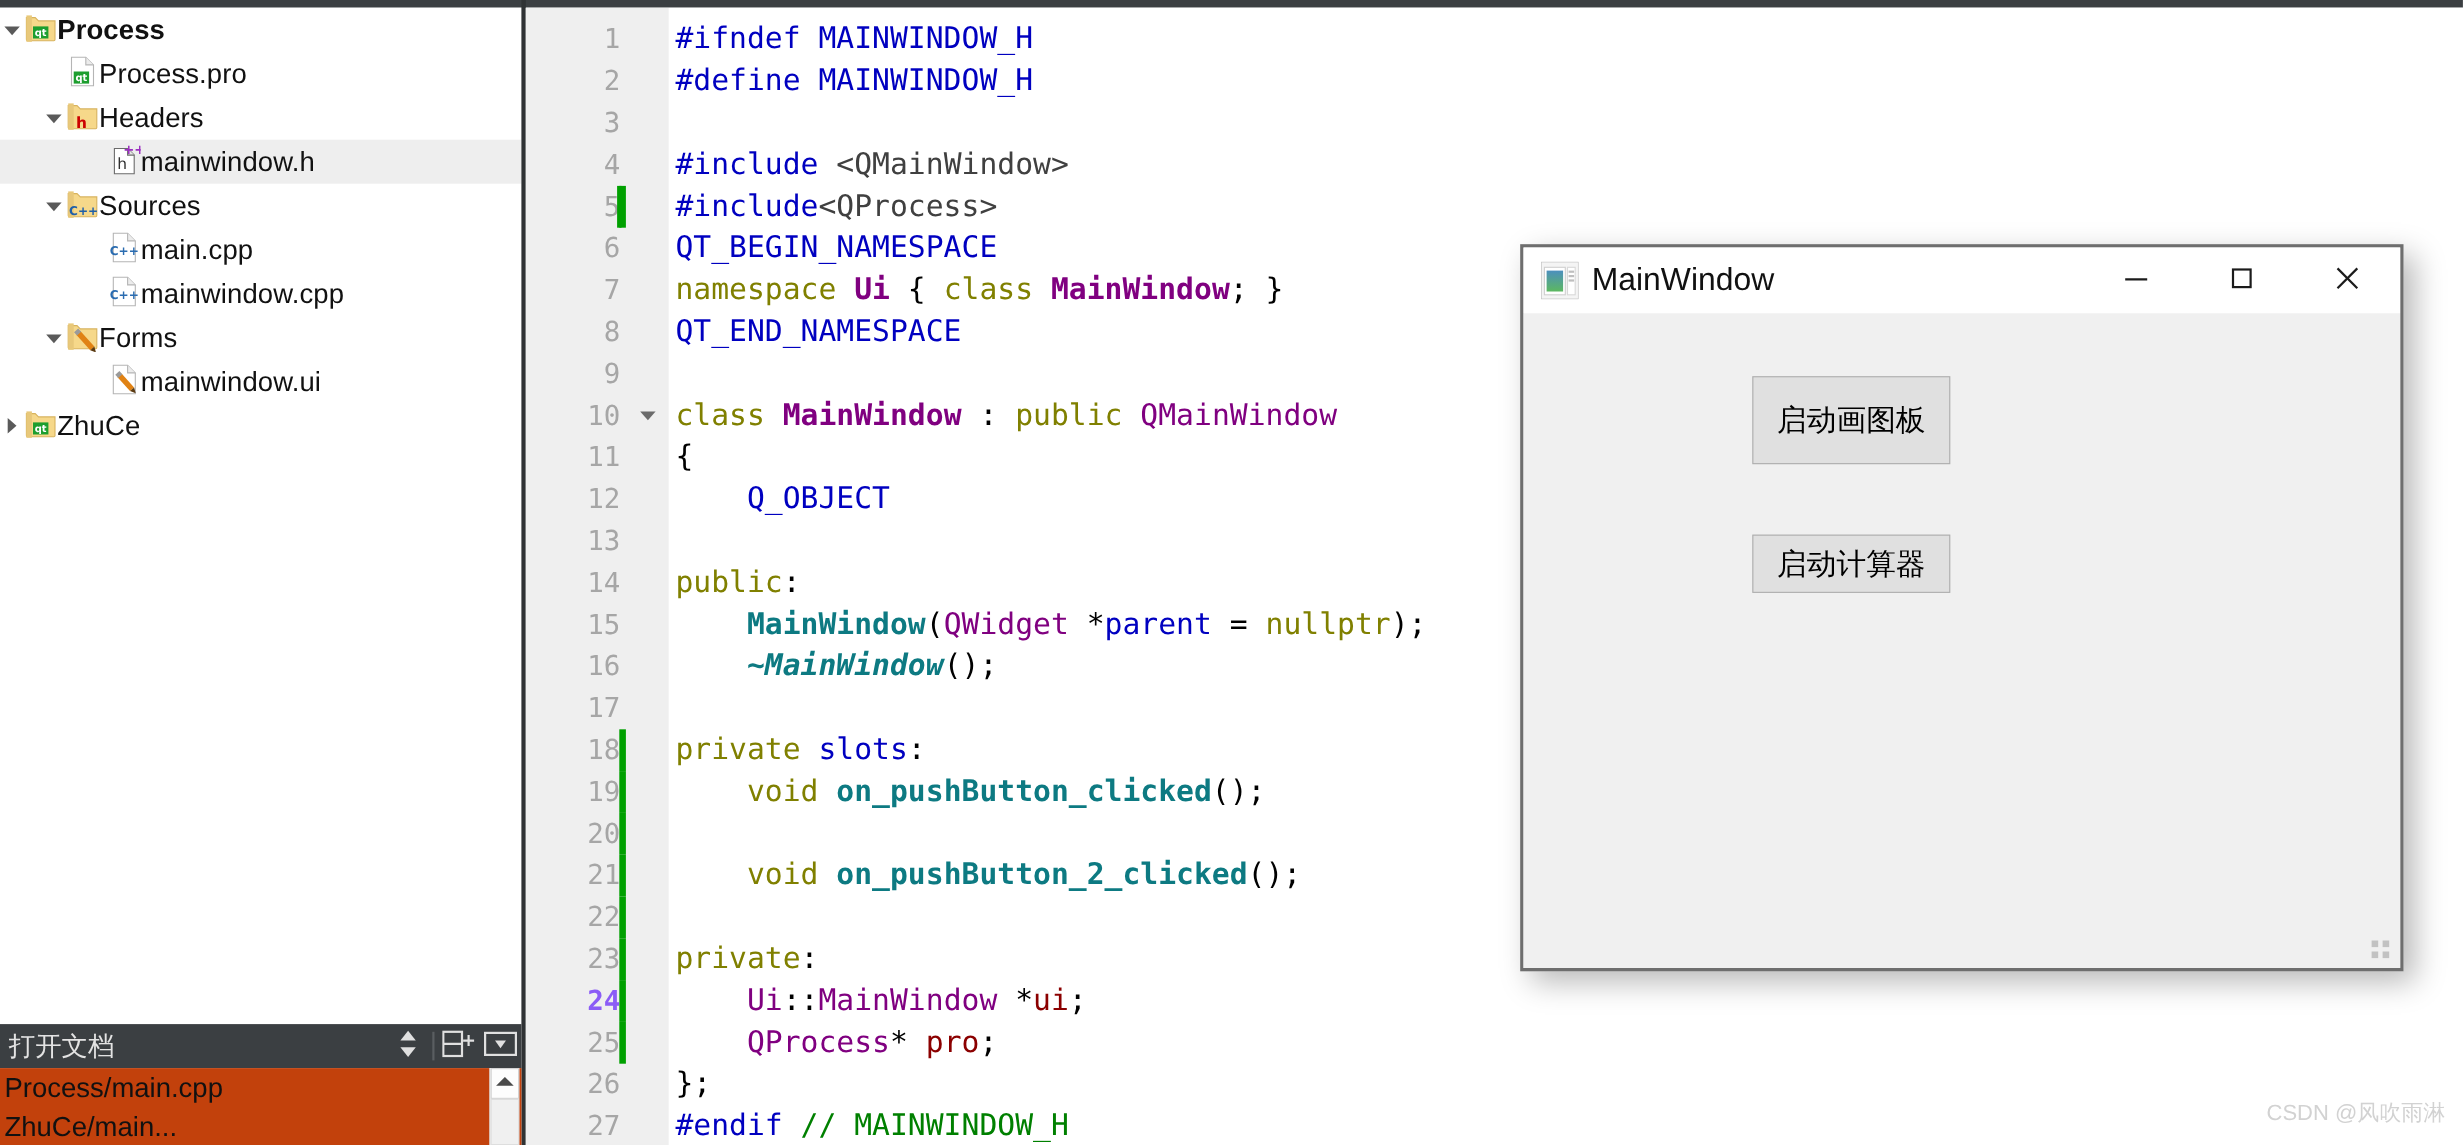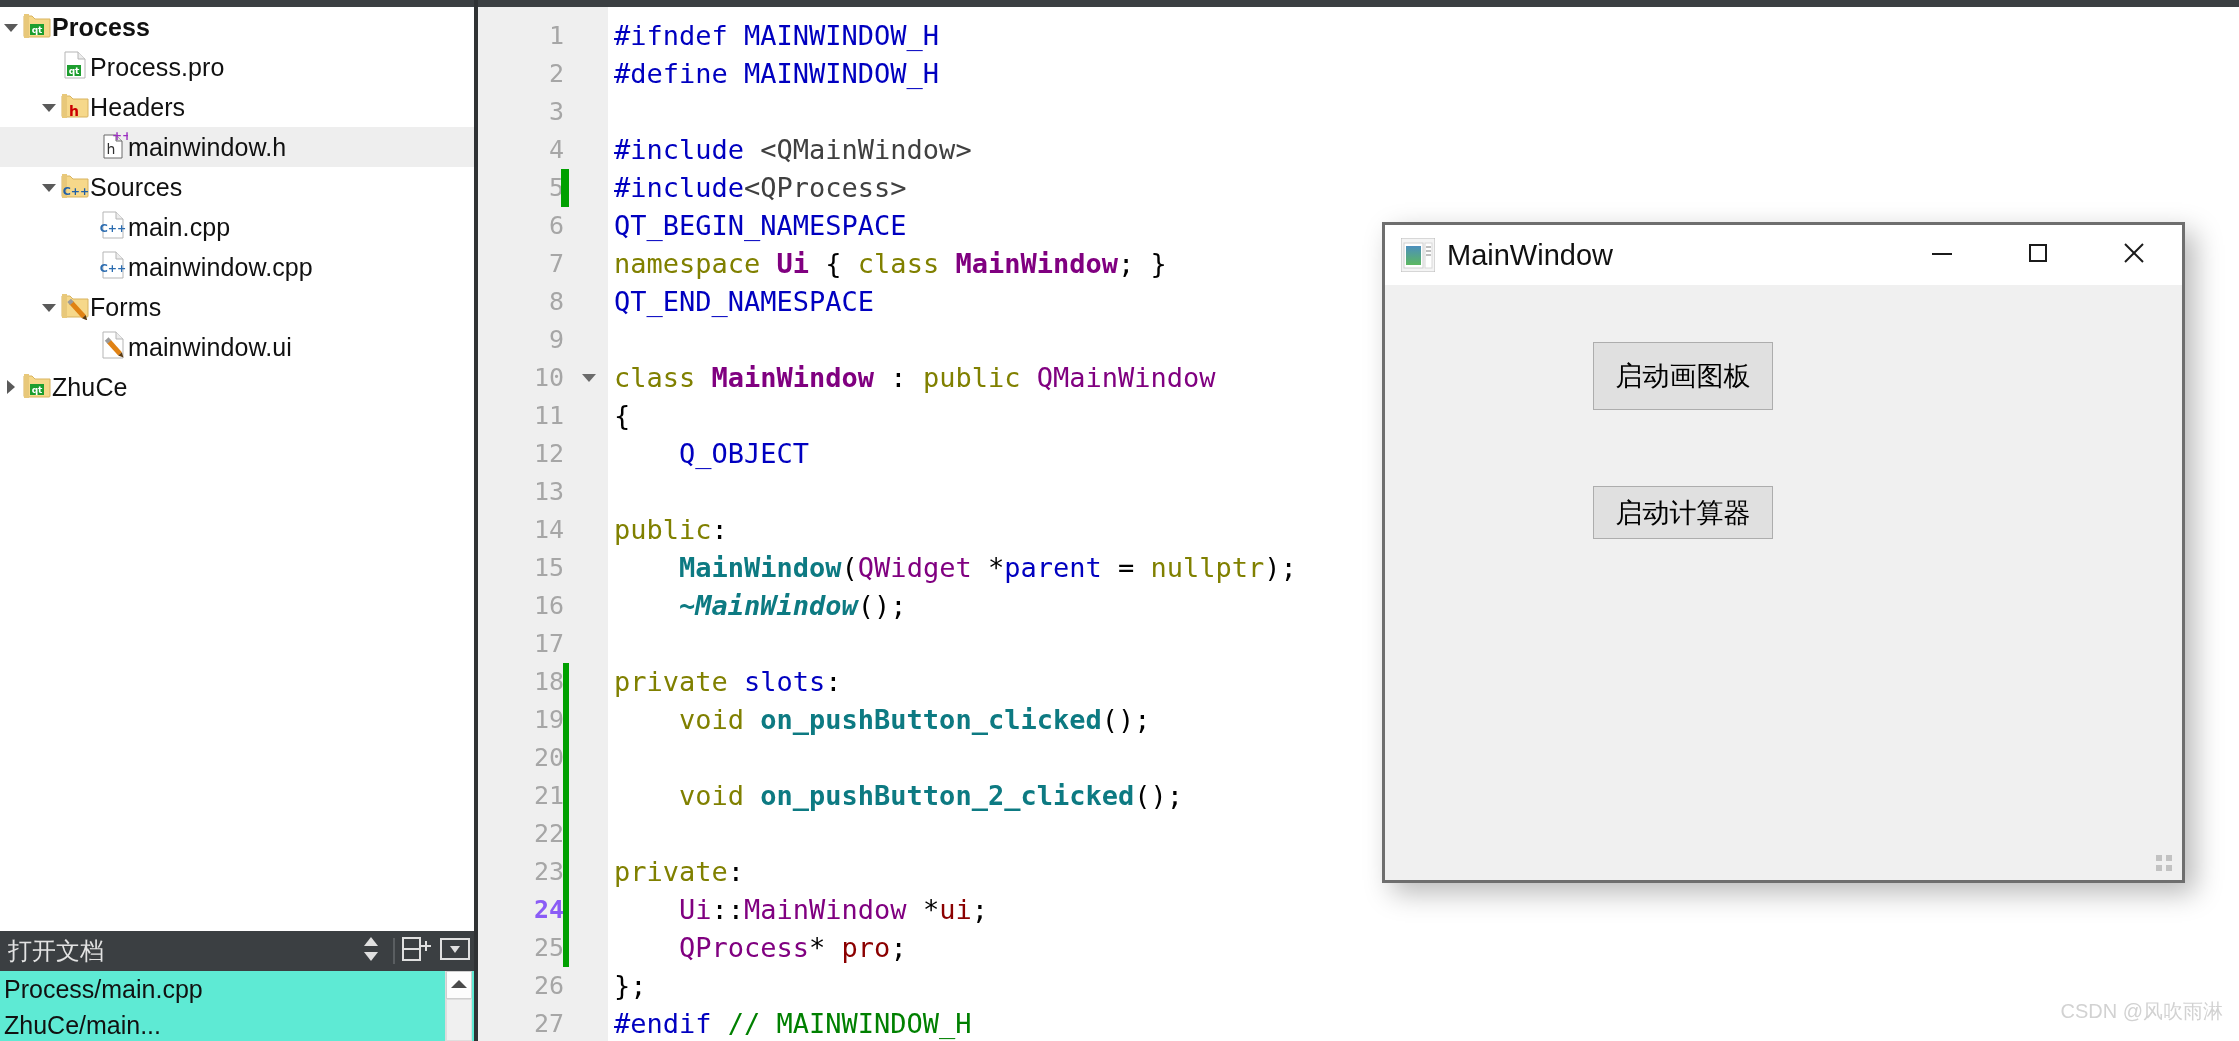--- a/index.html
+++ b/index.html
@@ -26,21 +26,21 @@
   .ticon{width:30px;height:40px;display:flex;align-items:center;justify-content:center;flex:0 0 30px;}
   .tlabel{font-size:25px;color:#111;line-height:40px;letter-spacing:.1px;}
   .tlabel.bold{font-weight:bold;}
 
   
   .docpane{position:absolute;left:0;top:931px;width:474px;height:114px;}
   .docheader{position:absolute;left:0;top:0;width:474px;height:40px;background:#3b3f42;display:flex;align-items:center;}
   .docheader-title{color:#e3e3e3;font-size:24px;padding-left:8px;flex:1;}
   .dh-btn{width:38px;height:40px;display:flex;align-items:center;justify-content:center;}
   .dh-sep{width:2px;height:26px;background:#5a5e61;margin:0 3px;}
-  .doclist{position:absolute;left:0;top:40px;width:474px;height:70px;background:#5eead4;overflow:hidden;}
+  .doclist{position:absolute;left:0;top:40px;width:474px;height:70px;background:#c2410c;overflow:hidden;}
   .docrow{height:36px;line-height:36px;font-size:25px;color:#111;padding-left:4px;white-space:nowrap;}
   .docscroll{position:absolute;right:2px;top:40px;width:26px;height:70px;background:#f4f4f4;border-left:1px solid #dcdcdc;}
   .docscroll-up{position:absolute;left:0;top:0;width:26px;height:28px;display:flex;align-items:center;justify-content:center;border:1px solid #cfcfcf;box-sizing:border-box;background:#fdfdfd;}
   .docscroll-thumb{position:absolute;left:0;top:28px;width:26px;height:42px;background:#f0f0f0;border:1px solid #dedede;box-sizing:border-box;}
 
   
   .editor{position:absolute;left:478px;top:7px;width:1761px;height:1034px;background:#ffffff;overflow:hidden;}
   .gutter{position:absolute;left:0;top:0;width:130px;height:1034px;background:#efefef;}
   .code{position:absolute;left:130px;top:0;width:1631px;height:1034px;background:#ffffff;}
 
@@ -444,19 +444,19 @@
         </span>
       </span>
     </div>
     <div class="dlg-body" id="dlgbody">
       <div class="grip">
         <i style="left:0;top:0"></i>
           <i style="left:10px;top:0"></i>
           <i style="left:0;top:10px"></i>
           <i style="left:10px;top:10px"></i>
       </div>
-    <div class="qbtn" style="left: 208px; top: 57px; width: 180px; height: 68px;">启动画图板</div>
+    <div class="qbtn" style="left: 208px; top: 57px; width: 180px; height: 80px;">启动画图板</div>
         <div class="qbtn" style="left: 208px; top: 201px; width: 180px; height: 53px;">启动计算器</div>
       </div>
   </div>
 
   <div class="watermark">CSDN @风吹雨淋</div>
 </div>
 
 </body></html>

